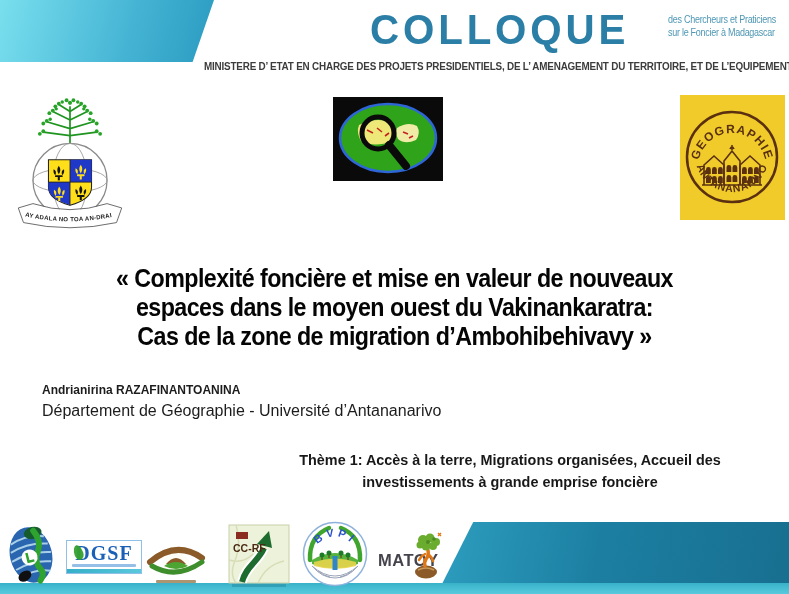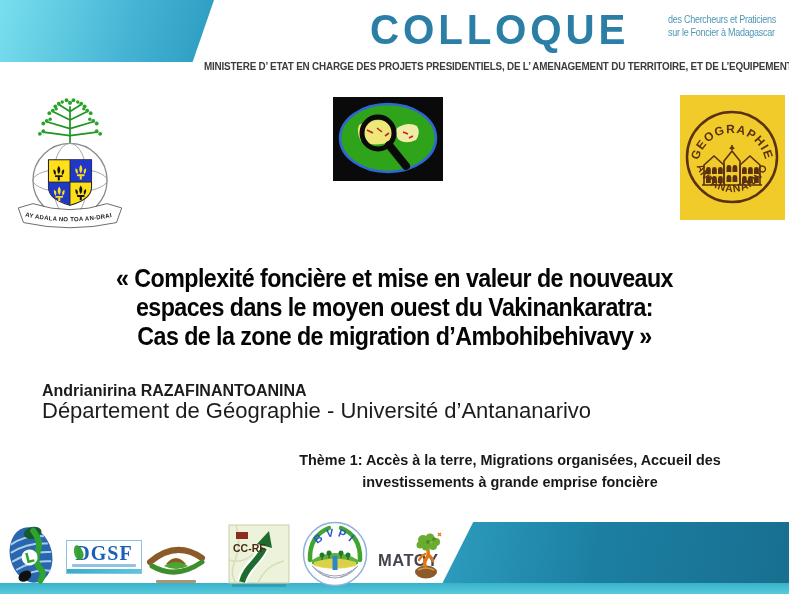--- a/index.html
+++ b/index.html
@@ -32,22 +32,22 @@
   .logo-university{position:absolute;left:14px;top:94px;width:112px;height:140px;}
   .logo-lab{position:absolute;left:333px;top:97px;width:110px;height:84px;}
   .logo-geo{position:absolute;left:680px;top:95px;width:105px;height:125px;}
   
   .main-title{
     position:absolute;left:0;top:264px;width:789px;text-align:center;
     font-size:25px;line-height:29px;font-weight:bold;letter-spacing:-0.6px;color:#050505;
     transform:scaleX(0.93);transform-origin:center top;
   }
   .author-block{position:absolute;left:42px;top:381px;}
-  .author-name{font-size:16px;font-weight:bold;color:#1c1c1c;line-height:19px;}
-  .author-affiliation{font-size:22px;color:#1c1c1c;line-height:21px;}
+  .author-name{font-size:12px;font-weight:bold;color:#1c1c1c;line-height:19px;}
+  .author-affiliation{font-size:16px;color:#1c1c1c;line-height:21px;}
   .theme-block{
     position:absolute;left:240px;top:449px;width:540px;text-align:center;
     font-size:15px;line-height:22px;font-weight:bold;color:#181818;
     transform:scaleX(0.96);transform-origin:center top;
   }
   
   .footer-logo{position:absolute;}
   .pos-disc{left:8px;top:524px;}
   .pos-dgsf{left:66px;top:540px;}
   .pos-obs{left:146px;top:538px;}

